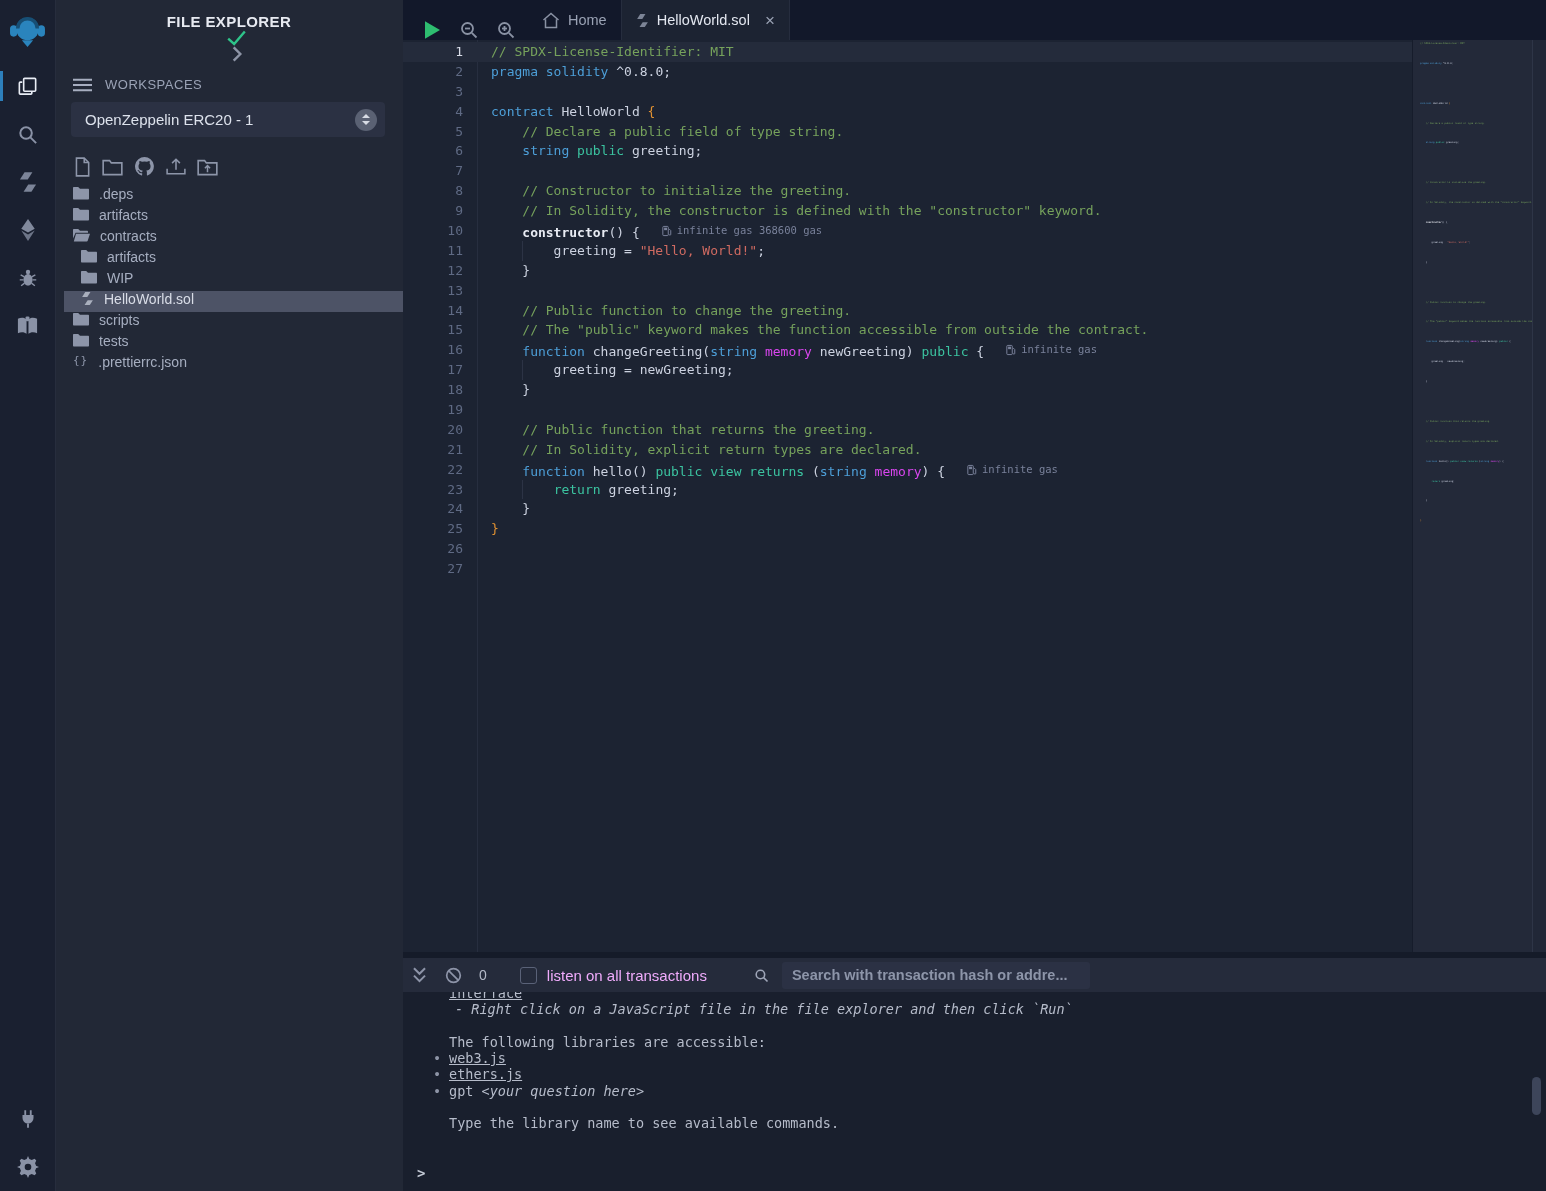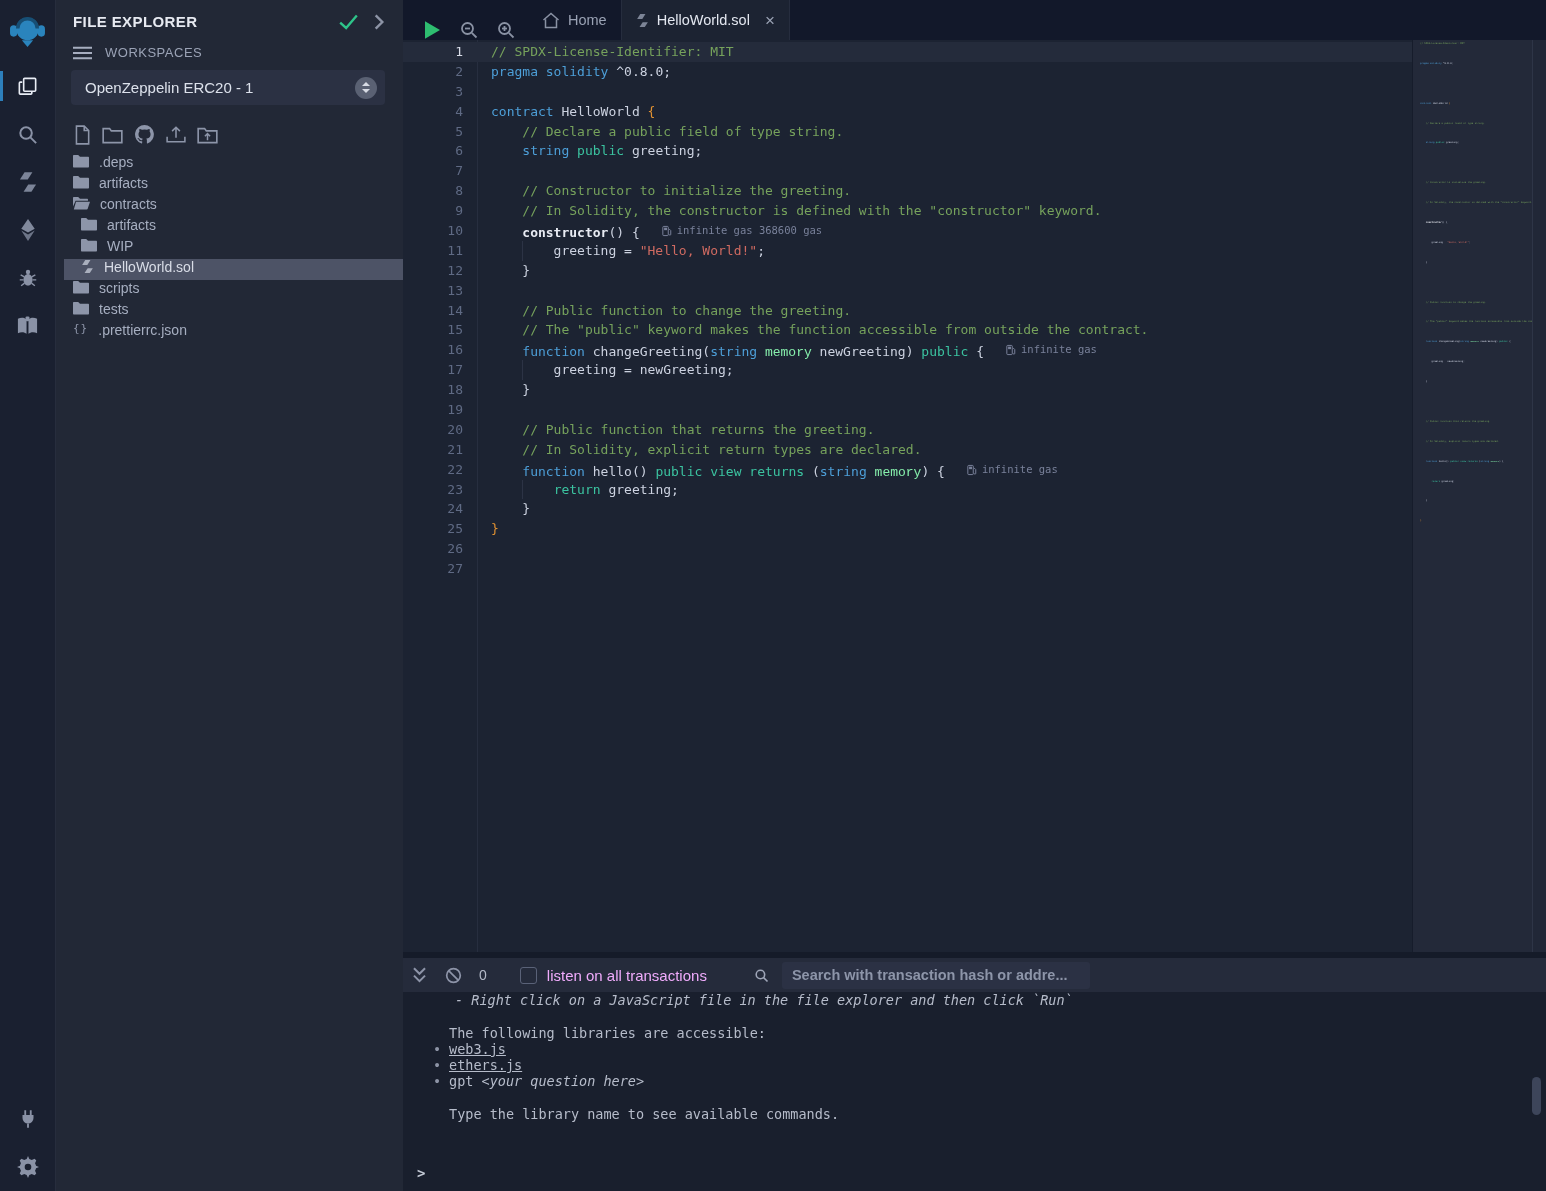--- a/index.html
+++ b/index.html
@@ -13,21 +13,21 @@
   .ab-item{width:55px;height:48px;display:flex;align-items:center;justify-content:center;
     color:#8a92a6;position:relative;cursor:pointer;}
   .ab-item.logo{height:62px;}
   .ab-item.active{color:#e9edf5;}
   .ab-item.active::before{content:'';position:absolute;left:0;top:9px;bottom:9px;width:3px;background:#2d7fbb;}
   .ab-spacer{flex:1;}
 
   
   .side-panel{position:absolute;left:55px;top:0;width:348px;height:100%;background:#222836;
     border-left:1px solid #272d3d;box-sizing:border-box;}
-  .fe-header{display:flex;align-items:center;padding:13px 18px 4px 17px;}
+  .fe-header{display:flex;align-items:center;padding:13px 18px 4px 17px;flex-direction:column;}
   .fe-title{flex:1;font-size:15px;font-weight:700;color:#e7eaf1;letter-spacing:.4px;}
   .fe-header .icon{margin-left:15px;color:#8d94a6;cursor:pointer;}
   .fe-workspaces{display:flex;align-items:center;gap:13px;padding:11px 17px 2px;color:#a7aec0;}
   .fe-ws-label{font-size:13px;letter-spacing:.5px;color:#9ba3b6;}
   .fe-dropdown{margin:8px 18px 0 15px;height:35px;background:#2b3143;border-radius:4px;
     display:flex;align-items:center;padding:0 8px 0 14px;cursor:pointer;}
   .fe-dropdown-label{flex:1;font-size:15px;color:#dde2ec;}
   .updown{width:22px;height:22px;border-radius:50%;background:#5a6173;display:flex;flex-direction:column;
     align-items:center;justify-content:center;gap:3px;}
   .updown i{display:block;width:0;height:0;border-left:4px solid transparent;border-right:4px solid transparent;}
@@ -56,21 +56,21 @@
   .code-wrap{position:absolute;top:40px;left:0;right:134px;bottom:0;padding-top:2px;
     font-family:"DejaVu Sans Mono",monospace;font-size:13px;line-height:19.9px;white-space:pre;
     overflow:hidden;cursor:text;}
   .code-wrap::before{content:'';position:absolute;left:74px;top:0;bottom:0;width:1px;background:#272e3f;}
   .code-row{position:relative;height:19.9px;display:flex;}
   .code-row.cur{background:#242b3b;}
   .ln{width:60px;text-align:right;color:#5f6a84;flex:none;}
   .code-row.cur .ln{color:#d9dde8;}
   .code-text{padding-left:28px;}
   .code-row.guide::after{content:'';position:absolute;left:calc(88px + 4ch);top:0;height:100%;width:1px;background:#2c3345;}
-  .tk-c{color:#76a25c;} .tk-k{color:#4d9fd8;} .tk-t{color:#3bc3a0;} .tk-o{color:#86efac;font-family:Liberation Mono, monospace;}
+  .tk-c{color:#76a25c;} .tk-k{color:#4d9fd8;} .tk-t{color:#3bc3a0;} .tk-o{color:#d946ef;}
   .tk-s{color:#cf6a61;} .tk-b{color:#e09132;} .tk-B{color:#e8ebf3;font-weight:bold;} .tk-p{color:#ccd2e0;}
   .gas{display:inline-flex;align-items:center;gap:5px;margin-left:22px;font-size:10.5px;color:#79819a;}
   .gas .icon{color:#79819a;}
 
   .minimap{position:absolute;top:40px;left:1009px;width:121px;bottom:0;background:#232939;
     border-left:1px solid #161c2b;border-right:1px solid #2e3547;overflow:hidden;cursor:pointer;box-sizing:border-box;}
   .minimap-code{padding:3px 0 0 7px;font-family:"DejaVu Sans Mono",monospace;font-size:2.4px;
     line-height:2.05px;white-space:pre;}
   .right-strip{position:absolute;top:40px;left:1130px;right:0;bottom:0;background:#212737;}
 
@@ -404,20 +404,21 @@
       <span class="tt-listen">listen on all transactions</span>
       <span class="icon tt-search-icon">
         <svg width="17" height="17" viewBox="0 0 24 24" fill="none" stroke="currentColor" stroke-width="2.2">
             <circle cx="10.5" cy="10.5" r="6"></circle>
             <line x1="15" y1="15" x2="20.5" y2="20.5"></line>
           </svg>
       </span>
       <input class="tt-input" value="" placeholder="Search with transaction hash or addre..." style="">
     </div>
     <div class="t-content" id="termContent">
+        <div class="t-line clip"><span class="link">interface</span></div>
         <div class="t-line italic indent">- Right click on a JavaScript file in the file explorer and then click `Run`</div>
         <div class="t-line">&nbsp;</div>
         <div class="t-line">The following libraries are accessible:</div>
         <div class="t-line bullet"><span class="link">web3.js</span></div>
         <div class="t-line bullet"><span class="link">ethers.js</span></div>
         <div class="t-line bullet">gpt <span class="italic">&lt;your question here&gt;</span></div>
         <div class="t-line">&nbsp;</div>
         <div class="t-line">Type the library name to see available commands.</div>
       </div>
     <div class="t-prompt">&gt;</div>

